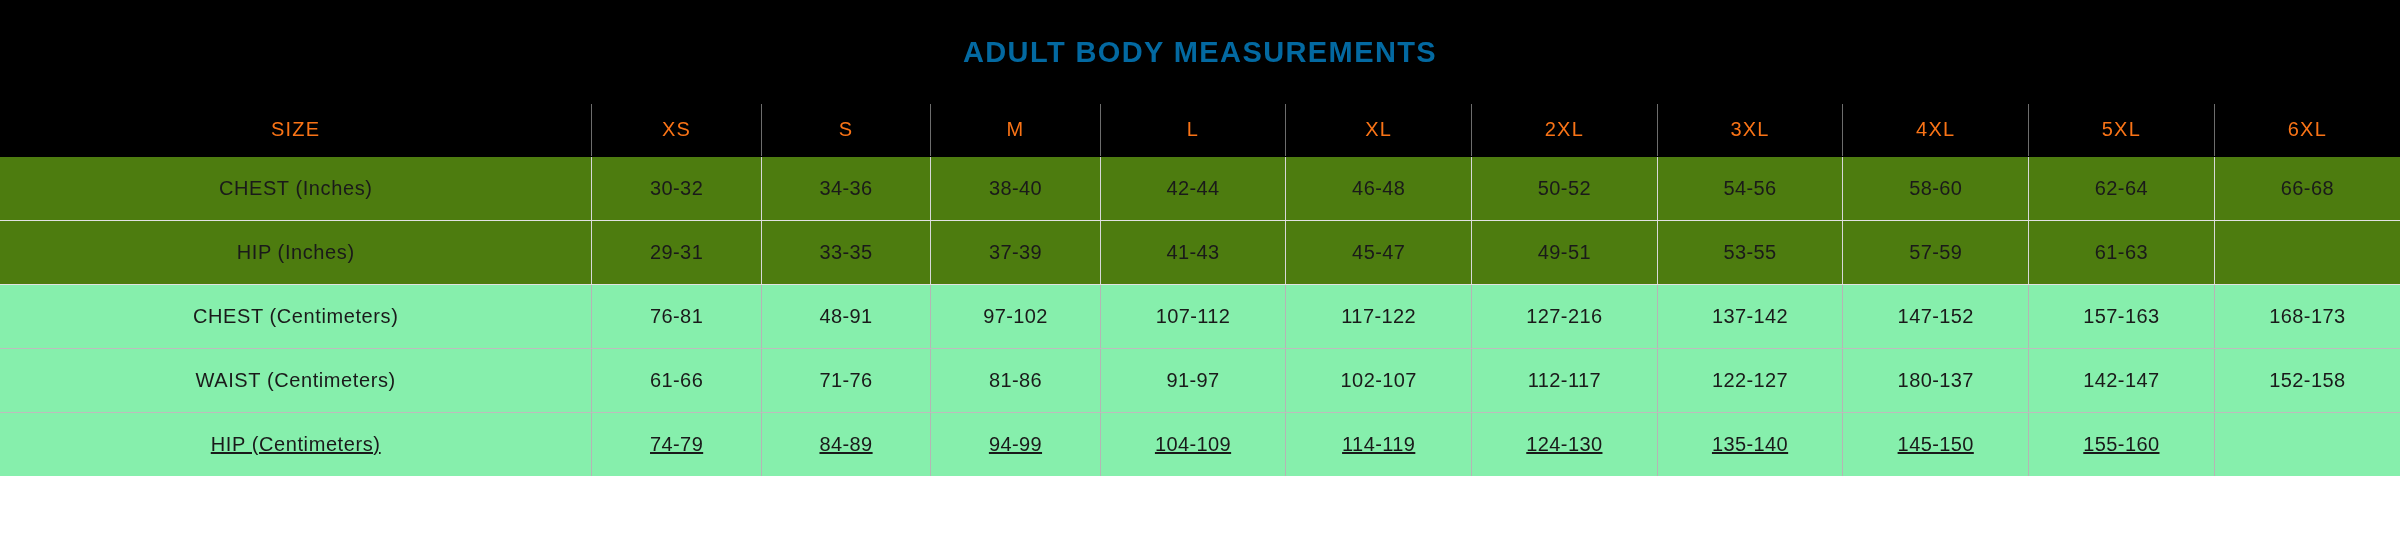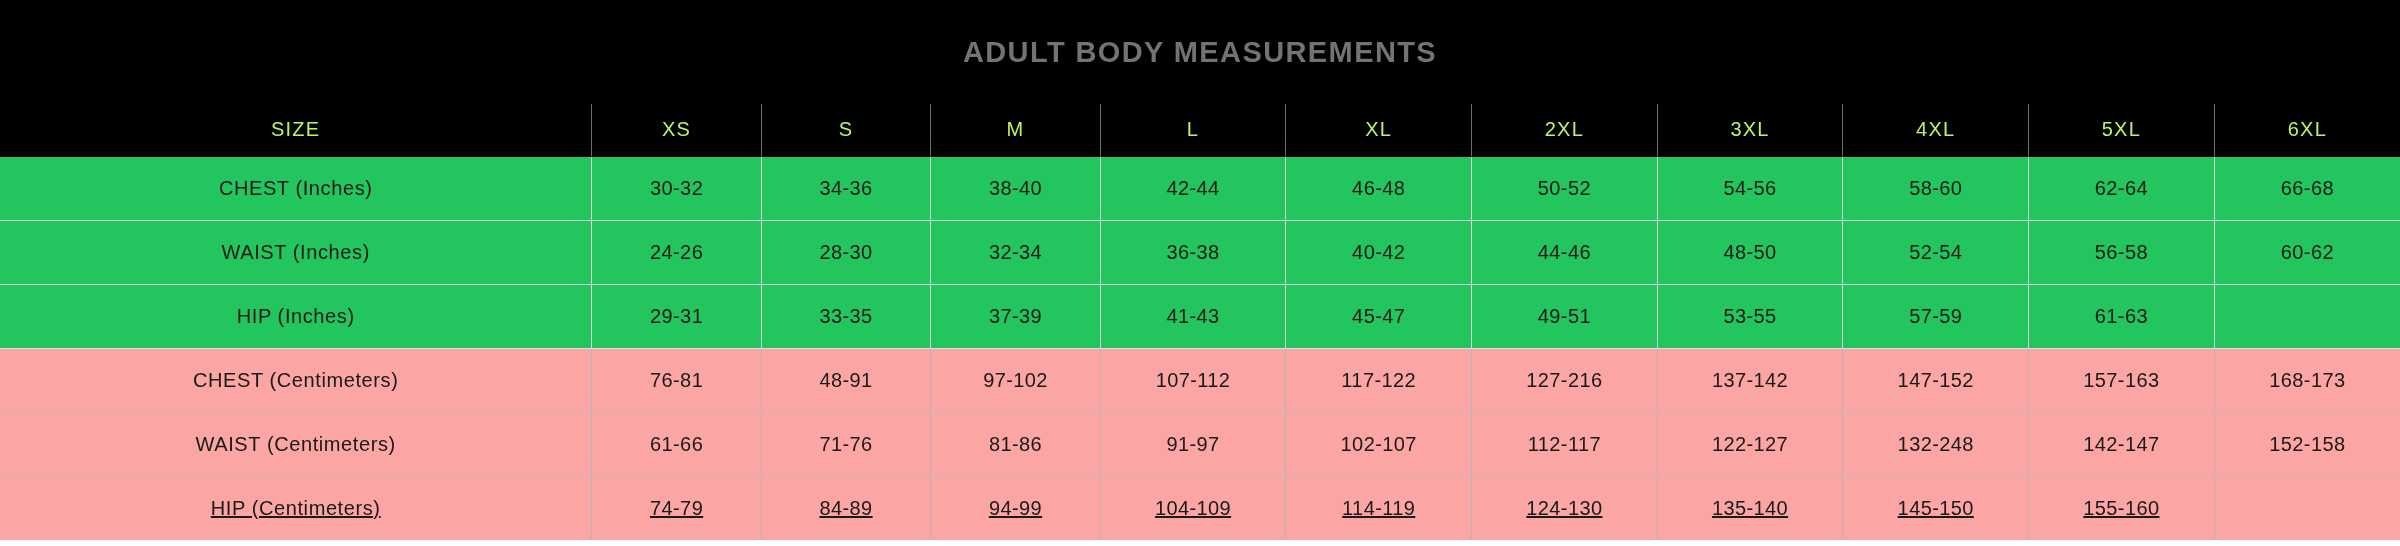--- a/index.html
+++ b/index.html
@@ -15,21 +15,21 @@
     overflow: hidden;
   }
   .sheet {
     width: 2400px;
     height: 546px;
     position: relative;
     background: #ffffff;
   }
   .title-bar {
     background: #000000;
-    color: #737373;
+    color: #0369a1;
     height: 104px;
     display: flex;
     align-items: center;
     justify-content: center;
     box-sizing: border-box;
   }
   .title-text {
     font-size: 29px;
     font-weight: bold;
     letter-spacing: 1.4px;
@@ -39,21 +39,21 @@
     width: 2400px;
     border-collapse: collapse;
     table-layout: fixed;
   }
   table.size-table col.label-col { width: 510px; }
   table.size-table col.size-col { width: 146px; }
   table.size-table col.size-col-wide { width: 160px; }
 
   thead tr.header-row {
     background: #000000;
-    color: #bef264;
+    color: #f97316;
     height: 52px;
   }
   thead th {
     font-size: 20px;
     font-weight: normal;
     letter-spacing: 1.2px;
     text-align: center;
     border-right: 1px solid #6d6d6d;
     border-bottom: 1px solid #000000;
     padding: 0;
@@ -73,24 +73,24 @@
     padding: 0;
     letter-spacing: 0.4px;
     color: #1a1a1a;
   }
   tbody td:last-child { border-right: none; }
   tbody td.row-label {
     text-align: center;
     letter-spacing: 0.6px;
   }
   tbody tr.inches-row {
-    background: #22c55e;
+    background: #4d7c0f;
   }
   tbody tr.cm-row {
-    background: #fca5a5;
+    background: #86efac;
   }
   tbody tr.cm-row td {
     border-right: 1px solid #b5b5b5;
     border-bottom: 1px solid #bdbdbd;
   }
   tbody tr.cm-row td:last-child { border-right: none; }
   tbody tr:last-child td { border-bottom: none; text-decoration: underline; }
 </style>
 </head>
 <body>
@@ -139,33 +139,20 @@
         <td>38-40</td>
         <td>42-44</td>
         <td>46-48</td>
         <td>50-52</td>
         <td>54-56</td>
         <td>58-60</td>
         <td>62-64</td>
         <td>66-68</td>
       </tr>
 
-      <tr class="inches-row">
-        <td class="row-label">WAIST (Inches)</td>
-        <td>24-26</td>
-        <td>28-30</td>
-        <td>32-34</td>
-        <td>36-38</td>
-        <td>40-42</td>
-        <td>44-46</td>
-        <td>48-50</td>
-        <td>52-54</td>
-        <td>56-58</td>
-        <td>60-62</td>
-      </tr>
 
       <tr class="inches-row">
         <td class="row-label">HIP (Inches)</td>
         <td>29-31</td>
         <td>33-35</td>
         <td>37-39</td>
         <td>41-43</td>
         <td>45-47</td>
         <td>49-51</td>
         <td>53-55</td>
@@ -190,21 +177,21 @@
 
       <tr class="cm-row">
         <td class="row-label">WAIST (Centimeters)</td>
         <td>61-66</td>
         <td>71-76</td>
         <td>81-86</td>
         <td>91-97</td>
         <td>102-107</td>
         <td>112-117</td>
         <td>122-127</td>
-        <td>132-248</td>
+        <td>180-137</td>
         <td>142-147</td>
         <td>152-158</td>
       </tr>
 
       <tr class="cm-row">
         <td class="row-label">HIP (Centimeters)</td>
         <td>74-79</td>
         <td>84-89</td>
         <td>94-99</td>
         <td>104-109</td>

